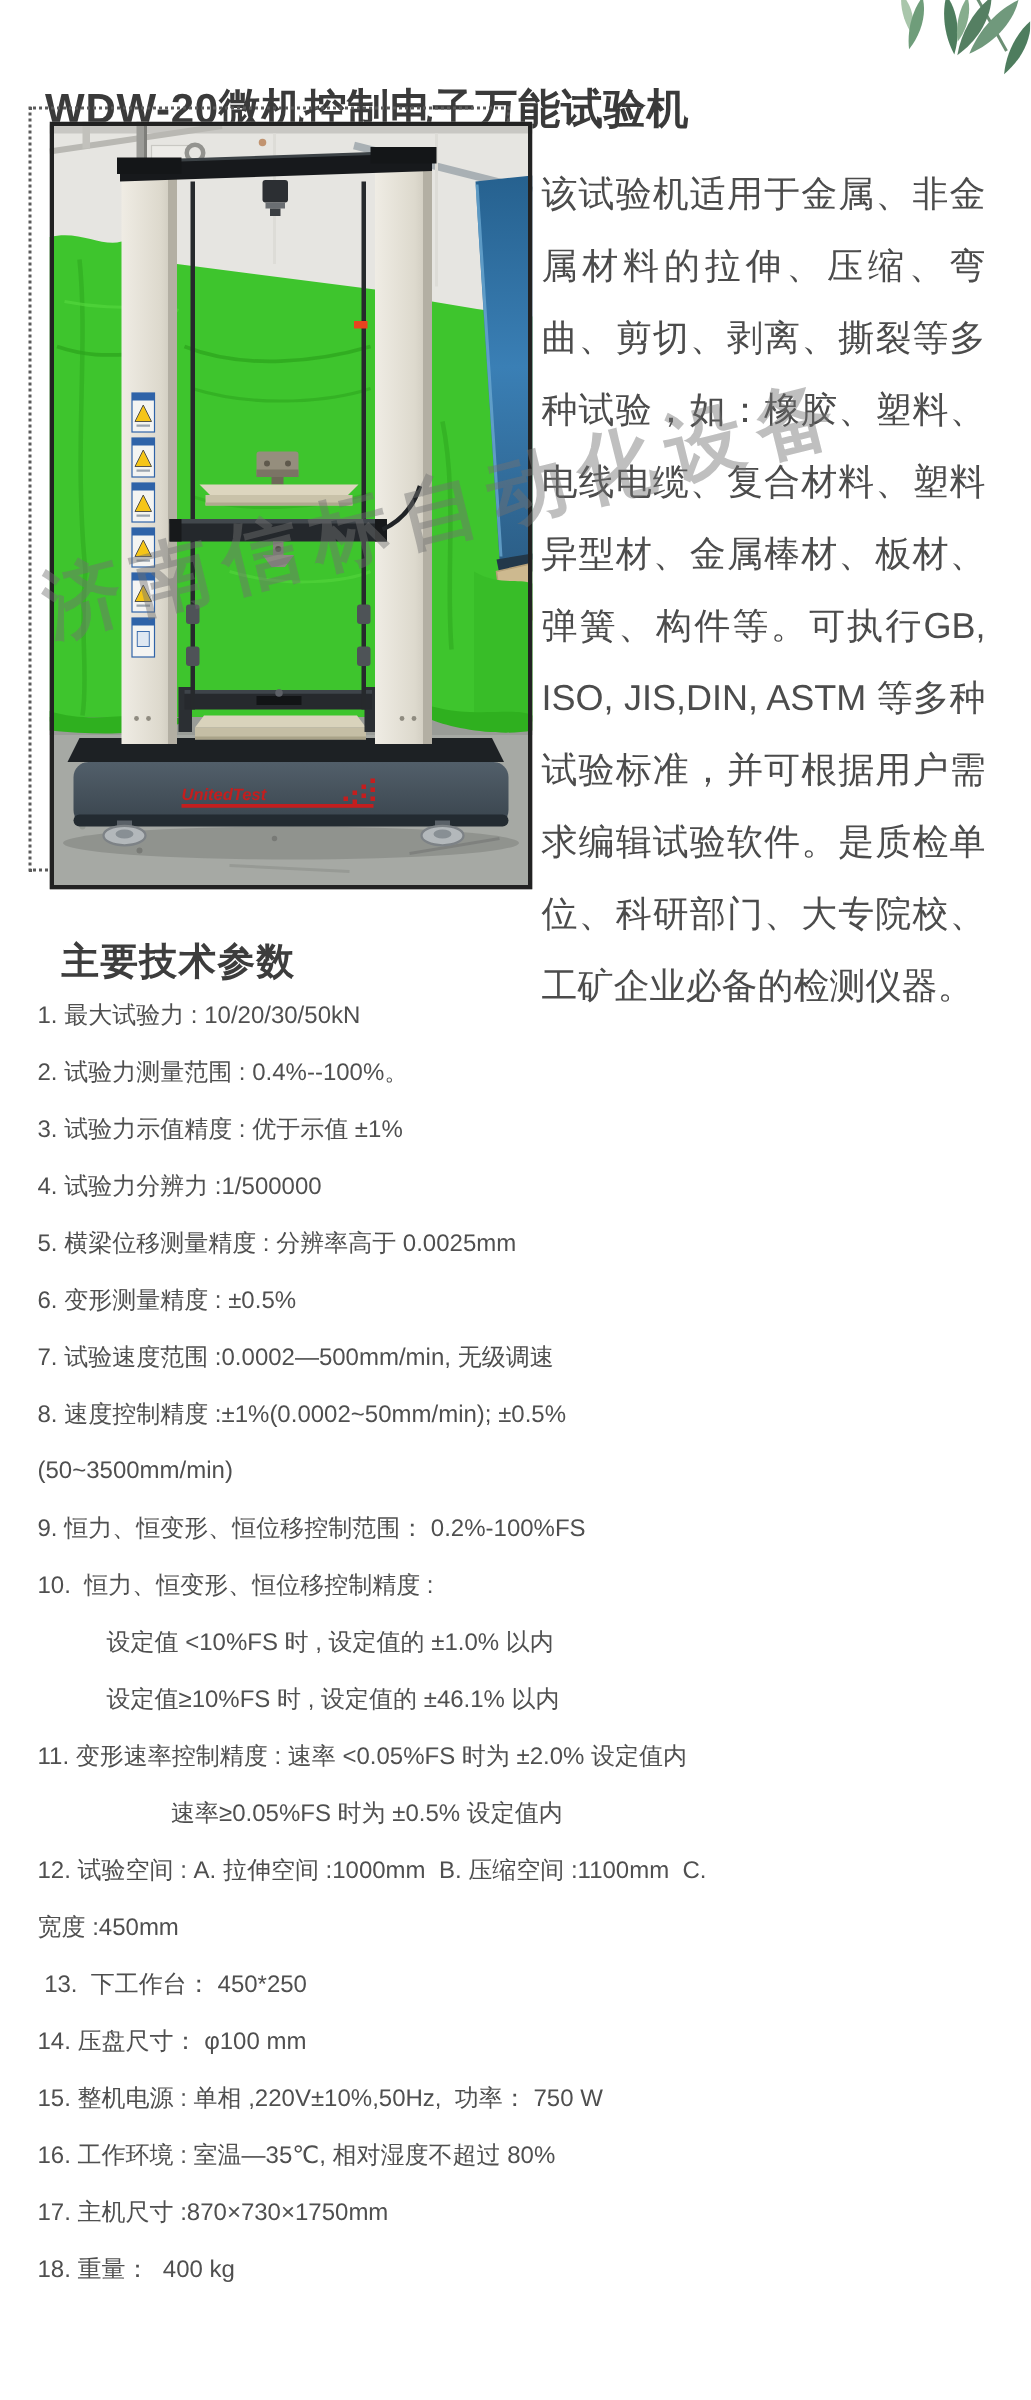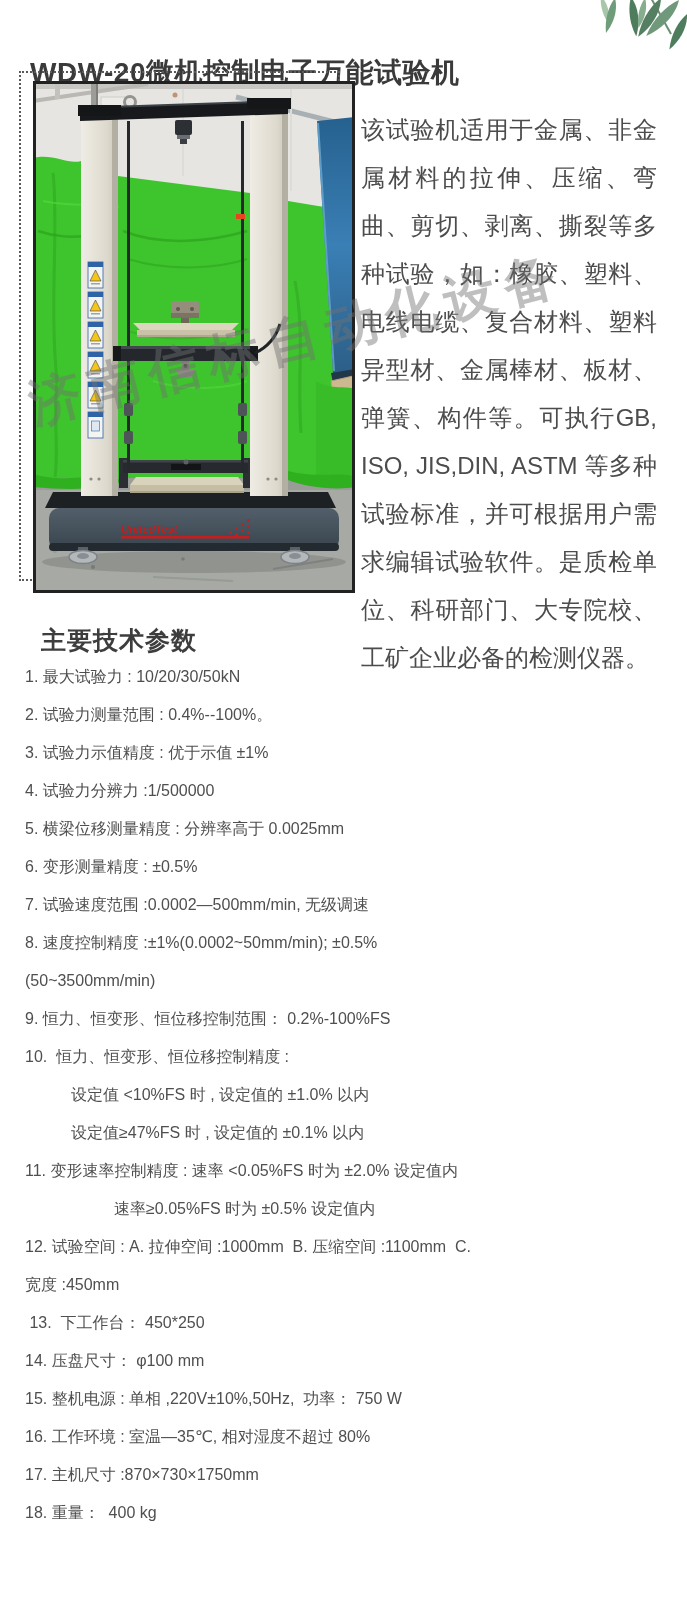--- a/index.html
+++ b/index.html
@@ -309,21 +309,21 @@
       <div class="spec-line">8. 速度控制精度 :±1%(0.0002~50mm/min); ±0.5%</div>
 
       <div class="spec-line">(50~3500mm/min)</div>
 
       <div class="spec-line">9. 恒力、恒变形、恒位移控制范围： 0.2%-100%FS</div>
 
       <div class="spec-line">10.  恒力、恒变形、恒位移控制精度 :</div>
 
       <div class="spec-line ind1">设定值 &lt;10%FS 时 , 设定值的 ±1.0% 以内</div>
 
-      <div class="spec-line ind1">设定值≥47%FS 时 , 设定值的 ±0.1% 以内</div>
+      <div class="spec-line ind1">设定值≥10%FS 时 , 设定值的 ±46.1% 以内</div>
 
       <div class="spec-line">11. 变形速率控制精度 : 速率 &lt;0.05%FS 时为 ±2.0% 设定值内</div>
 
       <div class="spec-line ind2">速率≥0.05%FS 时为 ±0.5% 设定值内</div>
 
       <div class="spec-line">12. 试验空间 : A. 拉伸空间 :1000mm  B. 压缩空间 :1100mm  C.</div>
 
       <div class="spec-line">宽度 :450mm</div>
 
       <div class="spec-line"> 13.  下工作台： 450*250</div>

